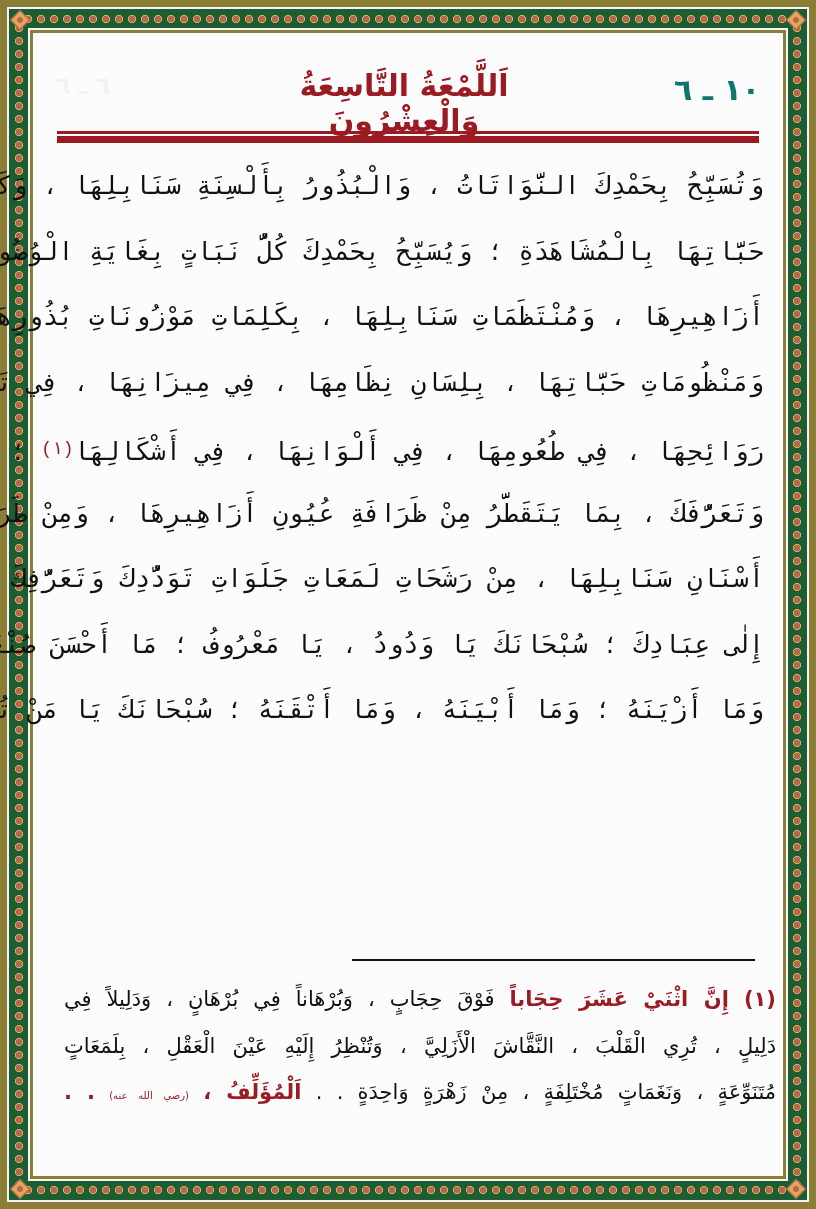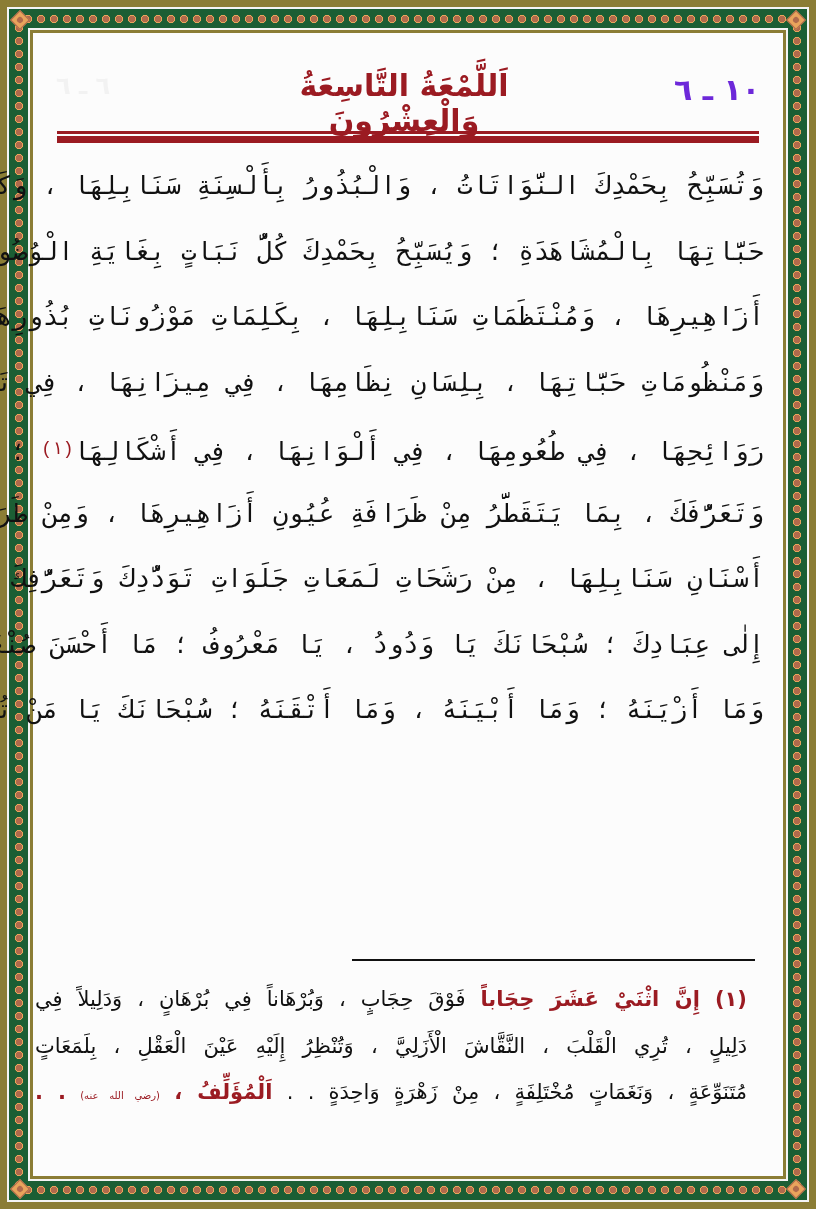--- a/index.html
+++ b/index.html
@@ -64,21 +64,21 @@
     background: #8b7d35;
   }
   .page {
     position: absolute; left: 33px; top: 33px; right: 33px; bottom: 33px;
     background: #fcfcfc;
   }
 
   
   .header-number {
     position: absolute; top: 72px; left: 630px; width: 130px; text-align: right;
-    color: #6d28d9; font-size: 30px; font-weight: bold; direction: rtl;
+    color: #0f766e; font-size: 30px; font-weight: bold; direction: rtl;
     font-family: "DejaVu Sans", sans-serif;
   }
   .header-title {
     position: absolute; top: 68px; left: 234px; width: 340px; text-align: center;
     color: #9b1b22; font-size: 30px; font-weight: bold; direction: rtl;
     font-family: "DejaVu Sans", sans-serif;
   }
   .header-ghost {
     position: absolute; top: 72px; left: 56px; width: 80px; text-align: left;
     color: #f2f2f2; font-size: 24px; font-weight: bold; direction: rtl;
@@ -106,21 +106,21 @@
     white-space: nowrap; overflow: visible;
   }
   .fn-marker { color: #9b1b22; font-size: 18px; vertical-align: 6px; }
 
   
   .fn-rule {
     position: absolute; left: 352px; width: 403px; top: 959px; height: 2px;
     background: #111;
   }
   .footnote {
-    position: absolute; left: 35px; width: 712px; top: 976px;
+    position: absolute; left: 64px; width: 712px; top: 976px;
     direction: rtl; color: #111;
     font-family: "DejaVu Sans", sans-serif;
     font-size: 21px;
   }
   .fn-line {
     height: 46.5px; line-height: 46.5px;
     text-align: justify; text-align-last: justify; white-space: nowrap;
   }
   .fn-red { color: #9b1b22; font-weight: bold; }
   .fn-honorific { color: #9b1b22; font-size: 10px; }

